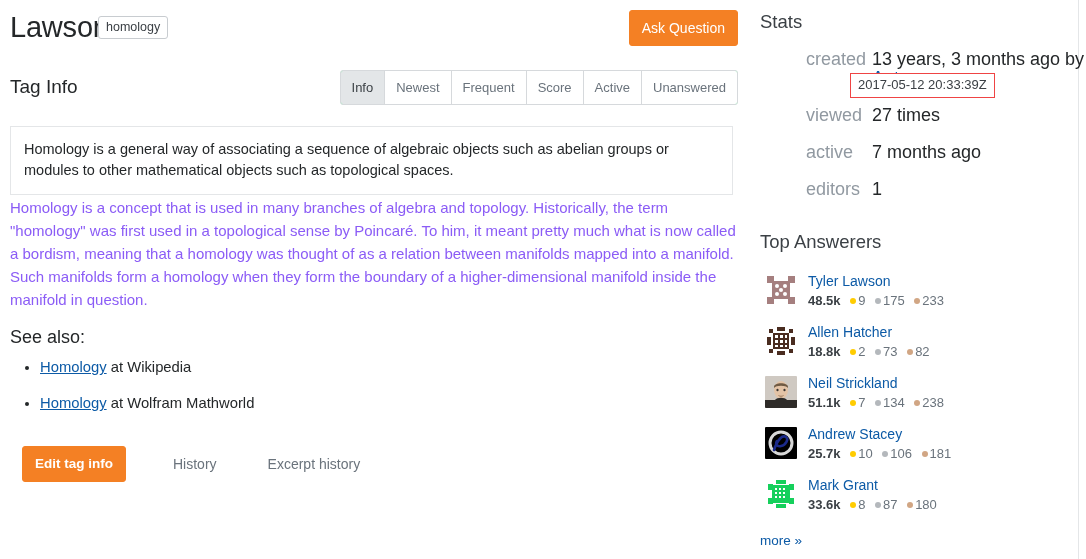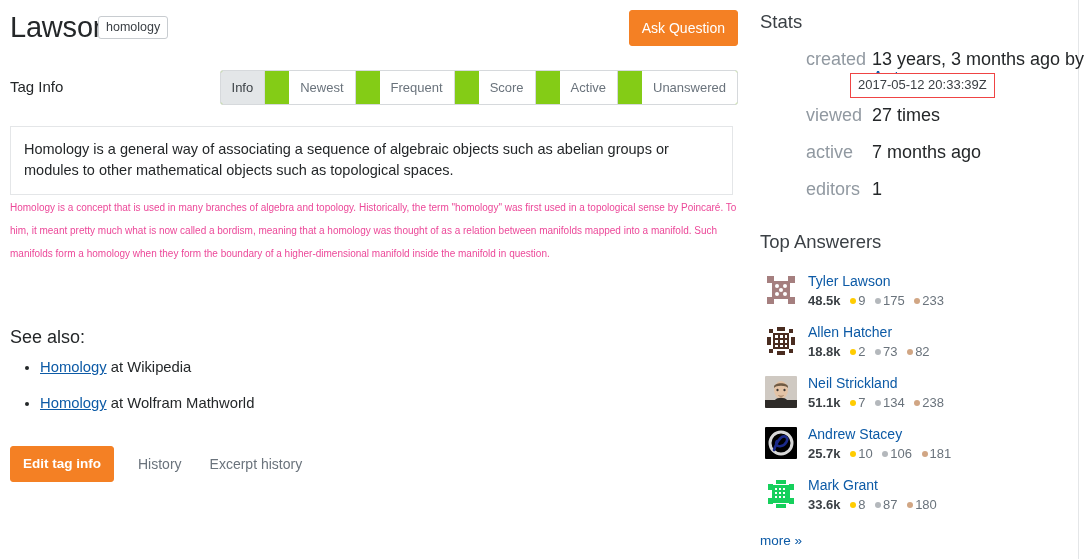--- a/index.html
+++ b/index.html
@@ -61,31 +61,30 @@
     cursor: pointer;
     font-family: "Liberation Sans", sans-serif;
   }
 
   .taginfo-row {
     position: absolute; left: 0; top: 70px;
     width: 728px; height: 42px;
   }
   .taginfo-title {
     position: absolute; left: 0; top: 4px;
-    font-size: 15px; font-weight: 400; color: #242729;
+    font-size: 19px; font-weight: 400; color: #242729;
     line-height: 26px;
   }
   .tabs {
     position: absolute; right: 0; top: 0;
     display: flex;
     border: 1px solid #d6d9dc;
     border-radius: 3px;
     overflow: hidden;
-    background: #84cc16;
-    gap: 24px;
+    background: #86efac;
   }
   .tab {
     padding: 0 11px;
     height: 33px; line-height: 33px;
     font-size: 13px;
     color: #6a737c;
     border-right: 1px solid #d6d9dc;
     background: #ffffff;
     cursor: pointer;
     white-space: nowrap;
@@ -103,45 +102,45 @@
     background: #ffffff;
     padding: 12px 13px 13px 13px;
     font-size: 14.5px;
     line-height: 21px;
     color: #242729;
   }
 
   .body-text {
     position: absolute; left: 0; top: 196px;
     width: 728px;
-    font-size: 10px;
+    font-size: 15px;
     line-height: 23px;
-    color: #ec4899;
+    color: #8b5cf6;
   }
 
   .see-also {
     position: absolute; left: 0; top: 326px;
     font-size: 18px; line-height: 22px; color: #242729;
   }
   .see-also-list {
     position: absolute; left: 0; top: 356px;
     margin: 0; padding: 0 0 0 30px;
     list-style: disc;
     font-size: 14.8px;
     color: #242729;
   }
   .see-also-list li { margin-bottom: 14px; line-height: 22px; }
   .see-also-list a {
     color: #0c5aa6;
     text-decoration: underline;
   }
 
   .footer-actions {
-    position: absolute; left: 0; top: 446px;
-    display: flex; align-items: center;
+    position: absolute; left: 12px; top: 446px;
+    display: flex; align-items: center; gap: 23px;
   }
   .edit-tag-btn {
     background: #f48024;
     color: #ffffff;
     border: 1px solid #f48024;
     border-radius: 3px;
     height: 36px; line-height: 34px;
     padding: 0 12px;
     font-size: 13.5px; font-weight: bold;
     cursor: pointer;

